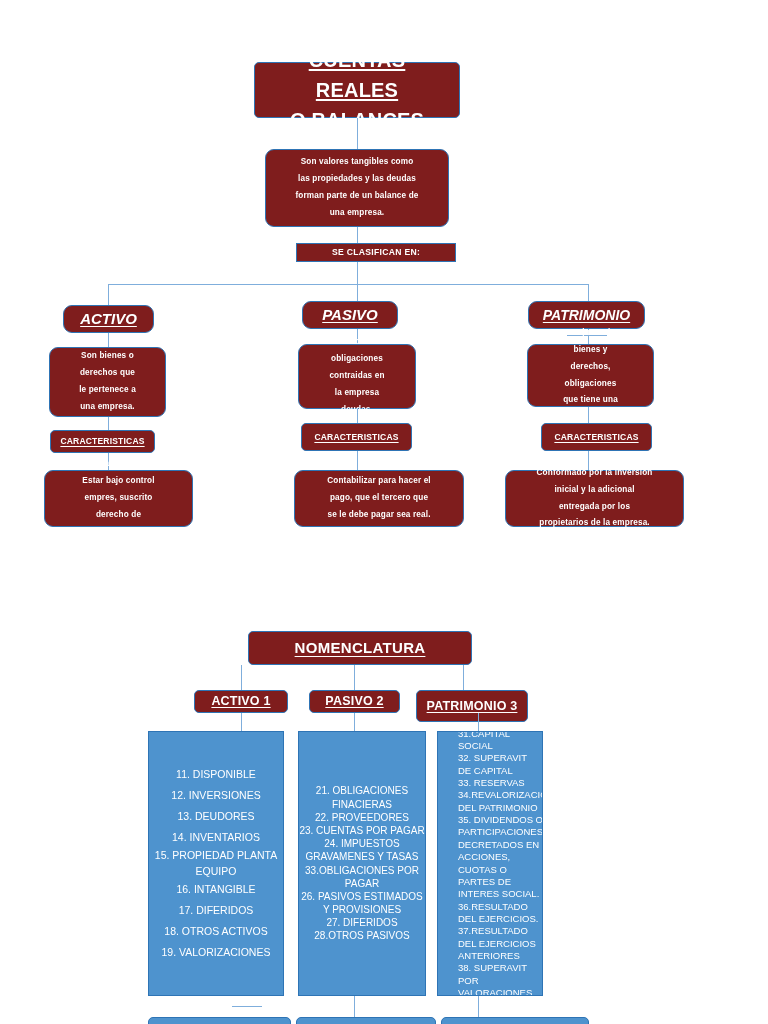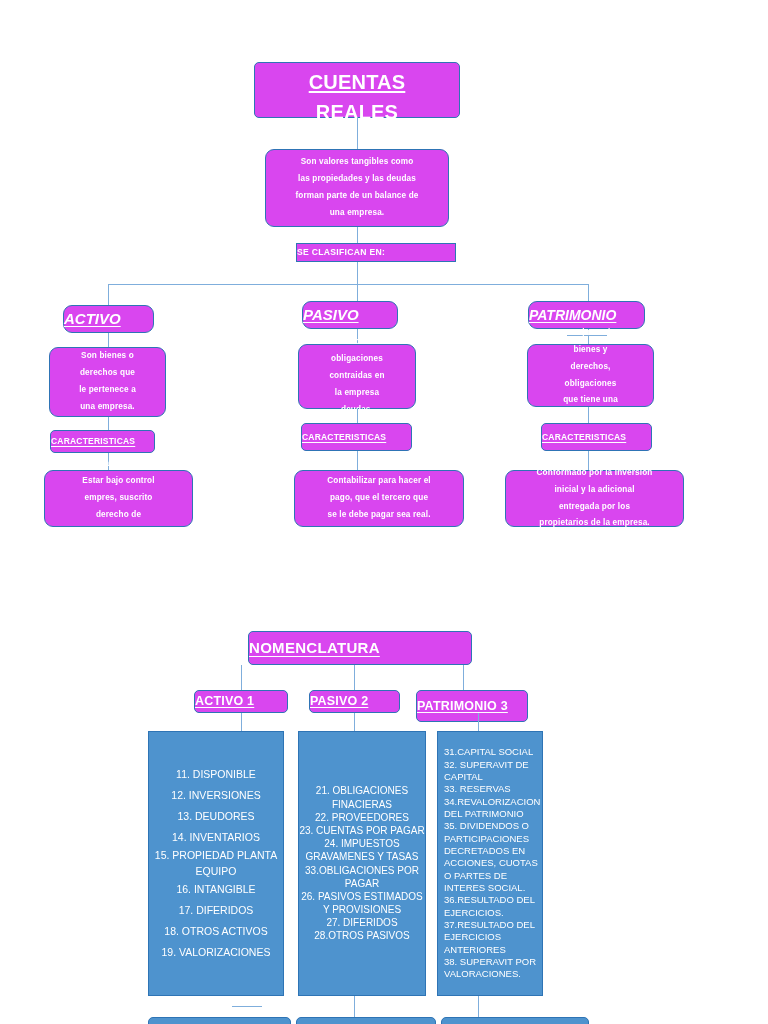--- a/index.html
+++ b/index.html
@@ -16,26 +16,26 @@
     width: 768px;
     height: 1024px;
     background: #ffffff;
     overflow: hidden;
   }
 
   
   .node {
     position: absolute;
     box-sizing: border-box;
-    background: #d946ef;
+    background: #7f1d1d;
     border: 1px solid #2E74B5;
     color: #ffffff;
     display: flex;
     align-items: center;
-    justify-content: space-between;
+    justify-content: center;
     text-align: center;
     line-height: 1.5;
   }
   .rounded { border-radius: 9px; }
   .rounded-sm { border-radius: 5px; }
 
   
   .vline {
     position: absolute;
     width: 1px;
@@ -120,21 +120,21 @@
     box-sizing: border-box;
     background: #4E93CE;
     border: 1px solid #2E74B5;
     color: #ffffff;
     display: flex;
     flex-direction: column;
     justify-content: center;
     overflow: hidden;
   }
   .listbox.centered { align-items: center; text-align: center; }
-  .listbox.left { align-items: flex-start; text-align: left; padding-left: 6px; }
+  .listbox.left { align-items: flex-start; text-align: left; padding-left: 20px; }
   .li-a { font-size: 10.5px; line-height: 2.0; }
   .li-b { font-size: 10px; line-height: 1.32; }
   .li-c { font-size: 9.5px; line-height: 1.30; }
 
   
   .cutbox {
     position: absolute;
     box-sizing: border-box;
     background: #4E93CE;
     border: 1px solid #2E74B5;

